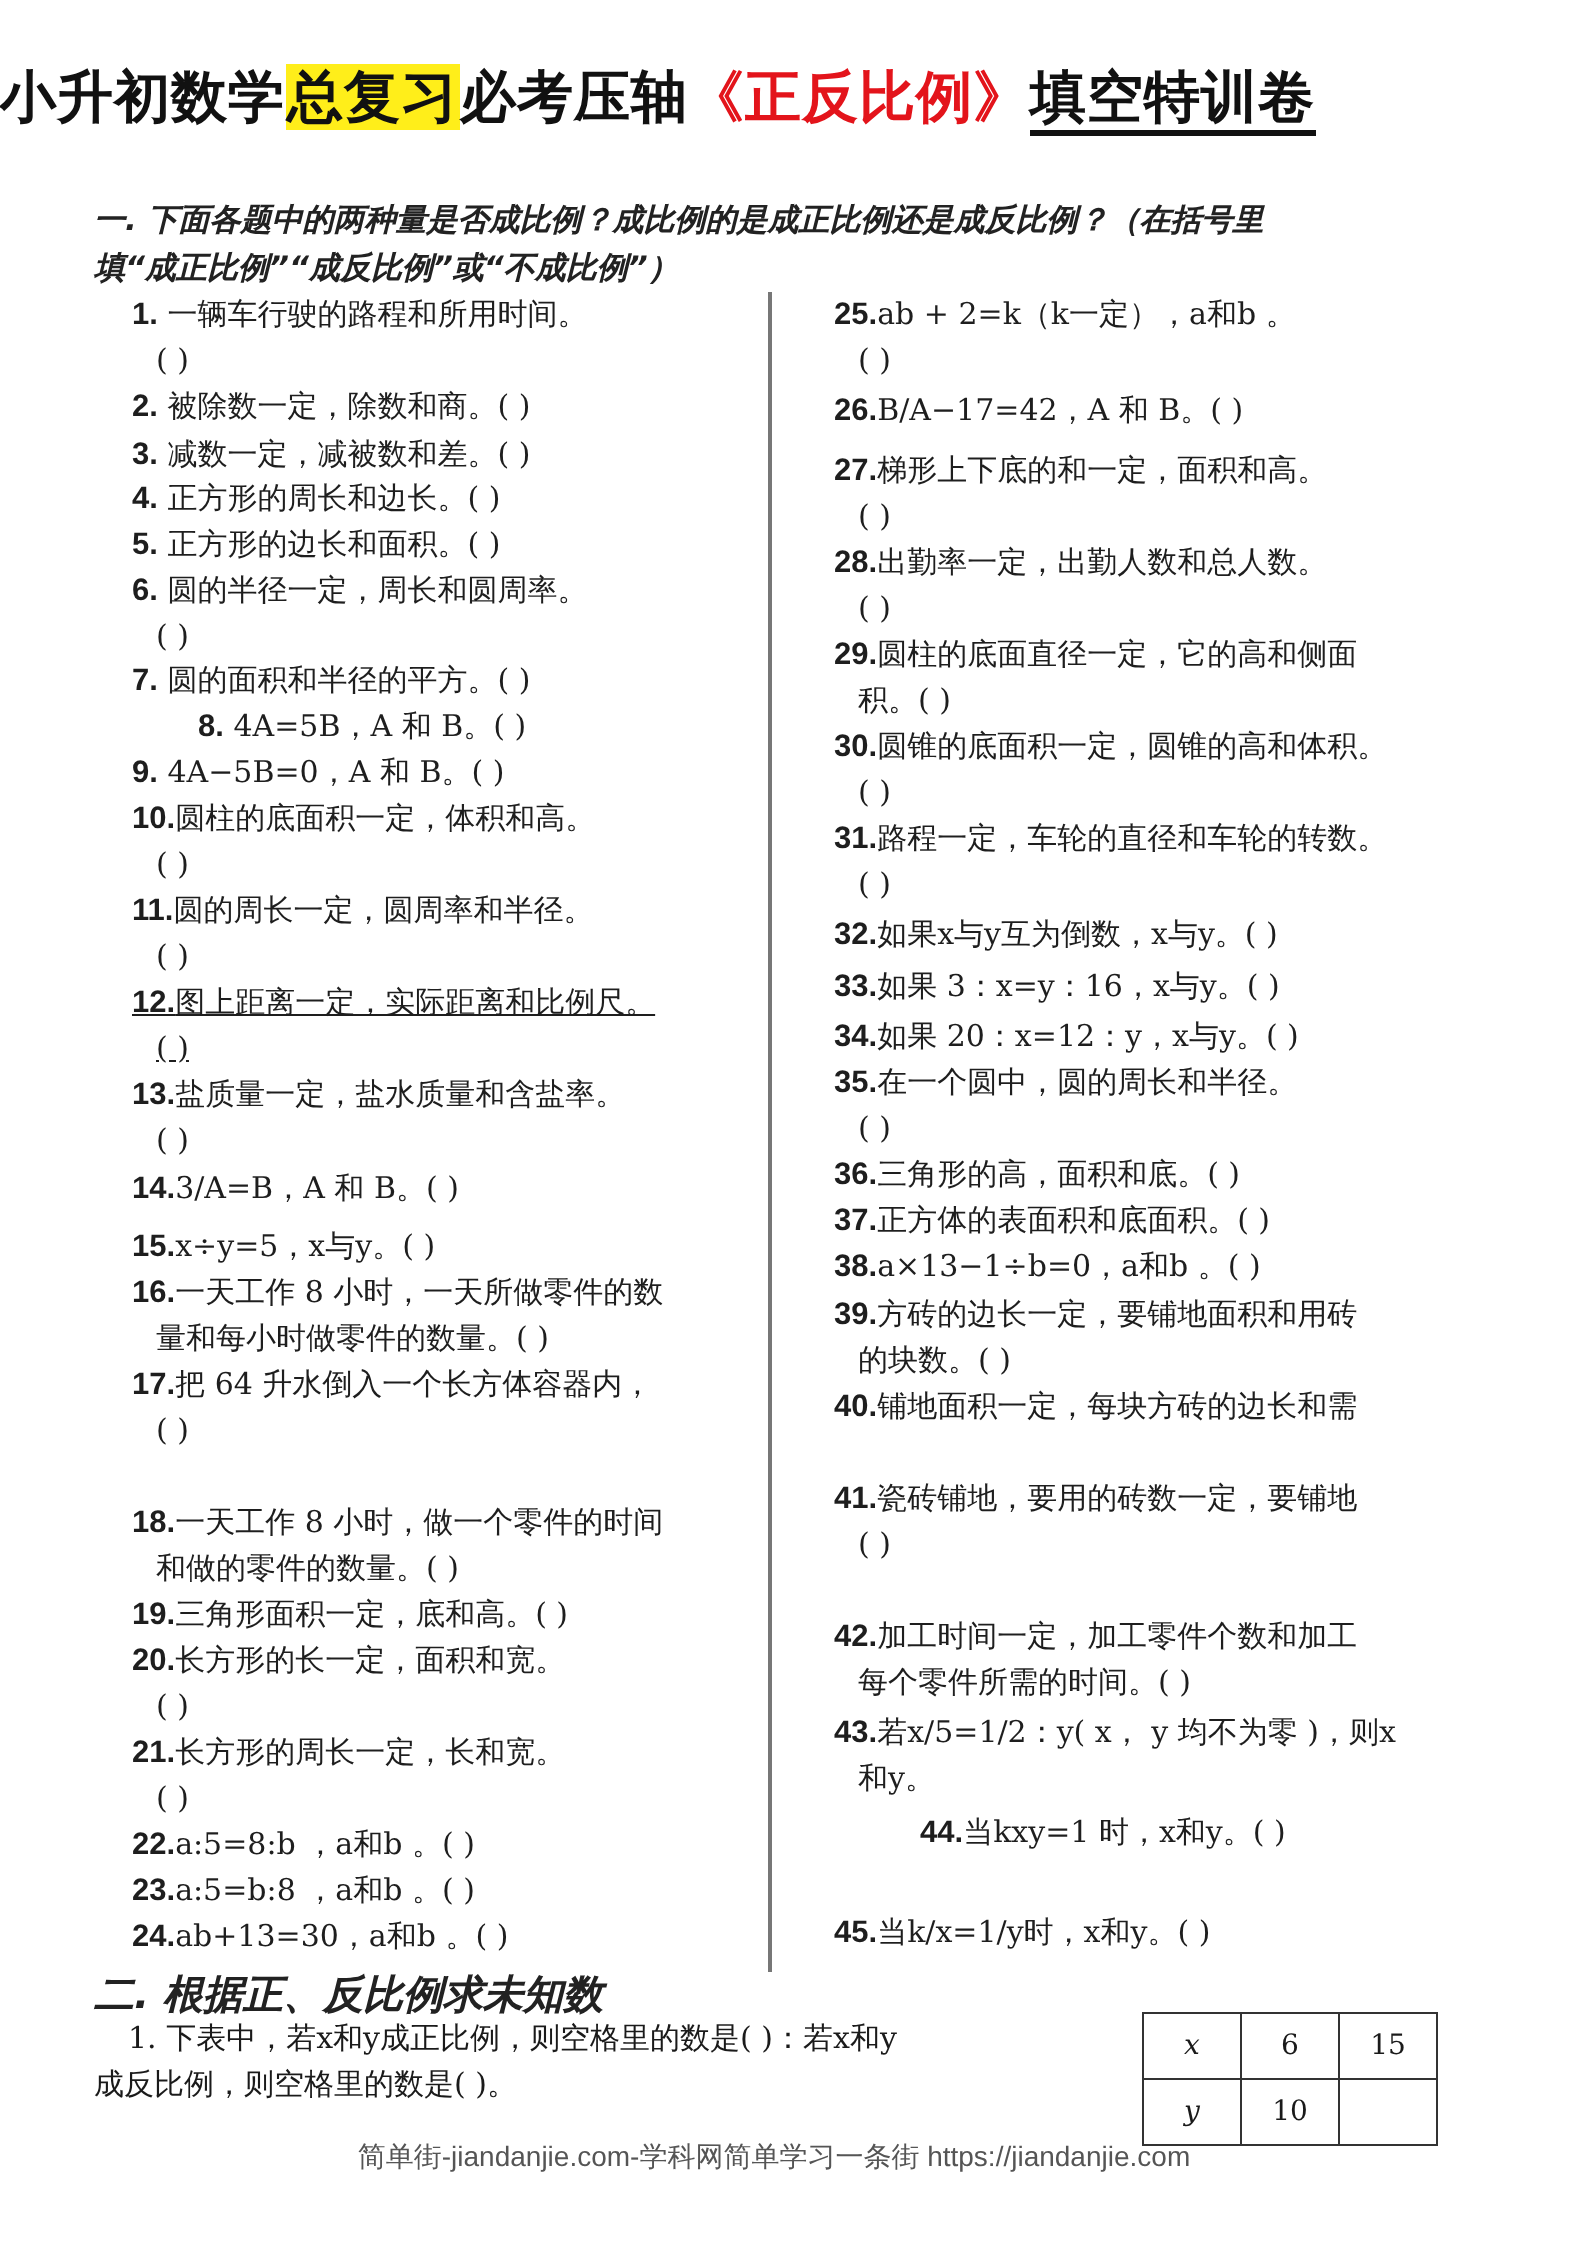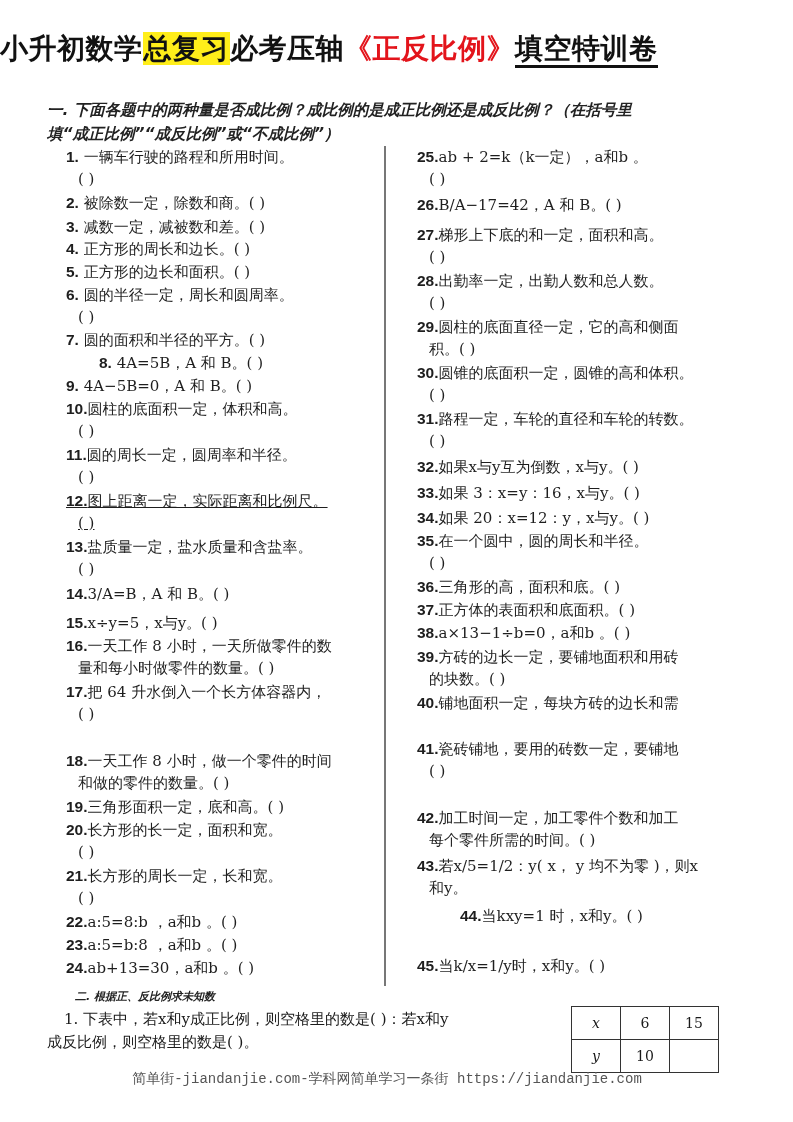--- a/index.html
+++ b/index.html
@@ -14,21 +14,21 @@
   .col { position:absolute; font-family:"DejaVu Serif","Liberation Serif",serif; font-size:15px; color:#1e1e1e; }
   .q { position:absolute; white-space:nowrap; line-height:22px; }
   .q .num { font-family:"Liberation Sans",sans-serif; font-weight:bold; font-size:15.5px; }
   .q .line2 { display:block; padding-left:12px; }
   .divider { position:absolute; left:384px; top:146px; width:1.5px; height:840px; background:#777; }
   .s2-line { position:absolute; font-family:"DejaVu Serif","Liberation Serif",serif; font-size:15px; white-space:nowrap; line-height:22px; }
   table.xy { position:absolute; left:571px; top:1006px; border-collapse:collapse; font-family:"DejaVu Serif","Liberation Serif",serif; font-size:14px; }
   table.xy td { border:1.5px solid #333; width:46px; height:30px; text-align:center; }
   table.xy td.lbl { font-style:italic; }
   .footer { position:absolute; left:0; top:1070px; width:774px; text-align:center;
-            font-family:Liberation Mono, monospace; font-size:14px; color:#555; }
+            font-family:Liberation Sans, sans-serif; font-size:14px; color:#555; }
 </style>
 </head>
 <body>
 
 <div class="title">
   <span>小升初数学</span><span class="hl">总复习</span><span>必考压轴</span><span class="red">《正反比例》</span><span class="ul">填空特训卷</span>
 </div>
 
 <div class="sec-head" style="top:98px;">
   <div>一. 下面各题中的两种量是否成比例？成比例的是成正比例还是成反比例？（在括号里</div>
@@ -81,21 +81,21 @@
   <div class="q" style="left:417px;top:622px;"><span class="num">38.</span><span>a×13−1÷b=0，a和b 。(          )</span></div>
   <div class="q" style="left:417px;top:646px;"><span class="num">39.</span><span>方砖的边长一定，要铺地面积和用砖</span><span class="line2">的块数。(          )</span></div>
   <div class="q" style="left:417px;top:692px;"><span class="num">40.</span><span>铺地面积一定，每块方砖的边长和需</span></div>
   <div class="q" style="left:417px;top:738px;"><span class="num">41.</span><span>瓷砖铺地，要用的砖数一定，要铺地</span><span class="line2">(          )</span></div>
   <div class="q" style="left:417px;top:807px;"><span class="num">42.</span><span>加工时间一定，加工零件个数和加工</span><span class="line2">每个零件所需的时间。(          )</span></div>
   <div class="q" style="left:417px;top:855px;"><span class="num">43.</span><span>若x/5=1/2：y( x， y  均不为零 )，则x</span><span class="line2">和y。</span></div>
   <div class="q" style="left:417px;top:905px;margin-left:43px;"><span class="num">44.</span><span>当kxy=1 时，x和y。(          )</span></div>
   <div class="q" style="left:417px;top:955px;"><span class="num">45.</span><span>当k/x=1/y时，x和y。(          )</span></div>
 </div>
 
-<div class="sec-head" style="top:985px;font-size:11px;margin-left:28px;">二. 根据正、反比例求未知数</div>
+<div class="sec-head" style="top:985px;font-size:20px;">二. 根据正、反比例求未知数</div>
 <div class="s2-line" style="left:64px;top:1008px;">1. 下表中，若x和y成正比例，则空格里的数是(        )：若x和y</div>
 <div class="s2-line" style="left:47px;top:1031px;">成反比例，则空格里的数是(      )。</div>
 
 <table class="xy">
   <tbody>
       <tr>
     <td class="lbl">x</td>
     <td>6</td>
     <td>15</td>
   </tr>

